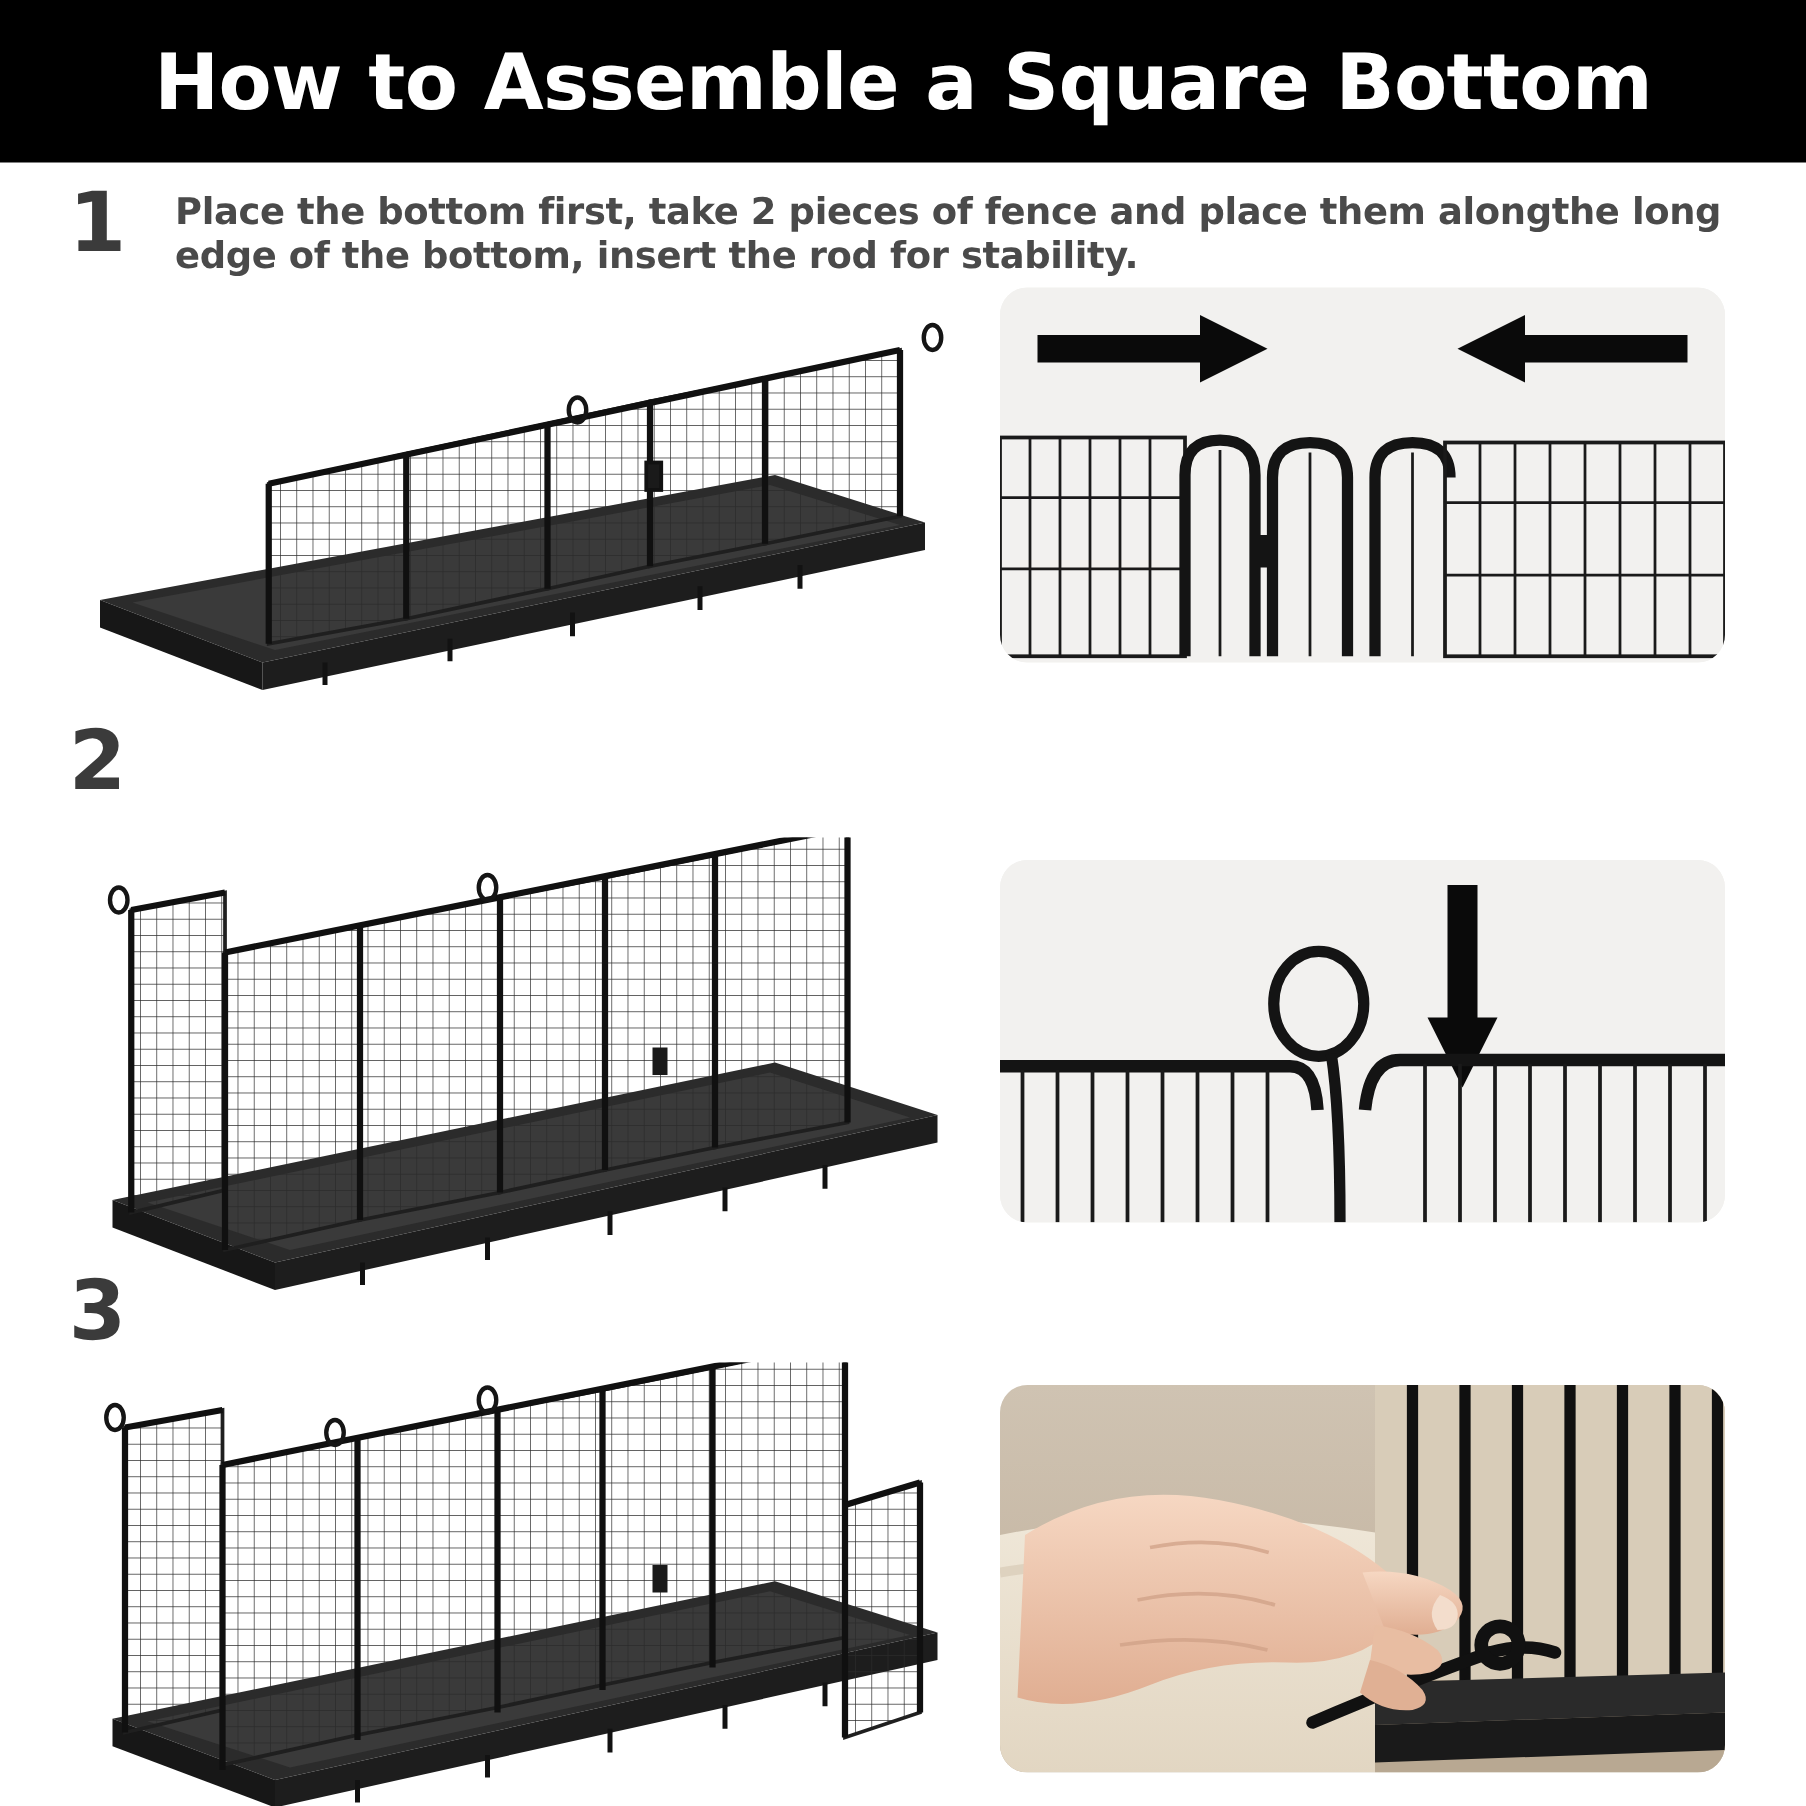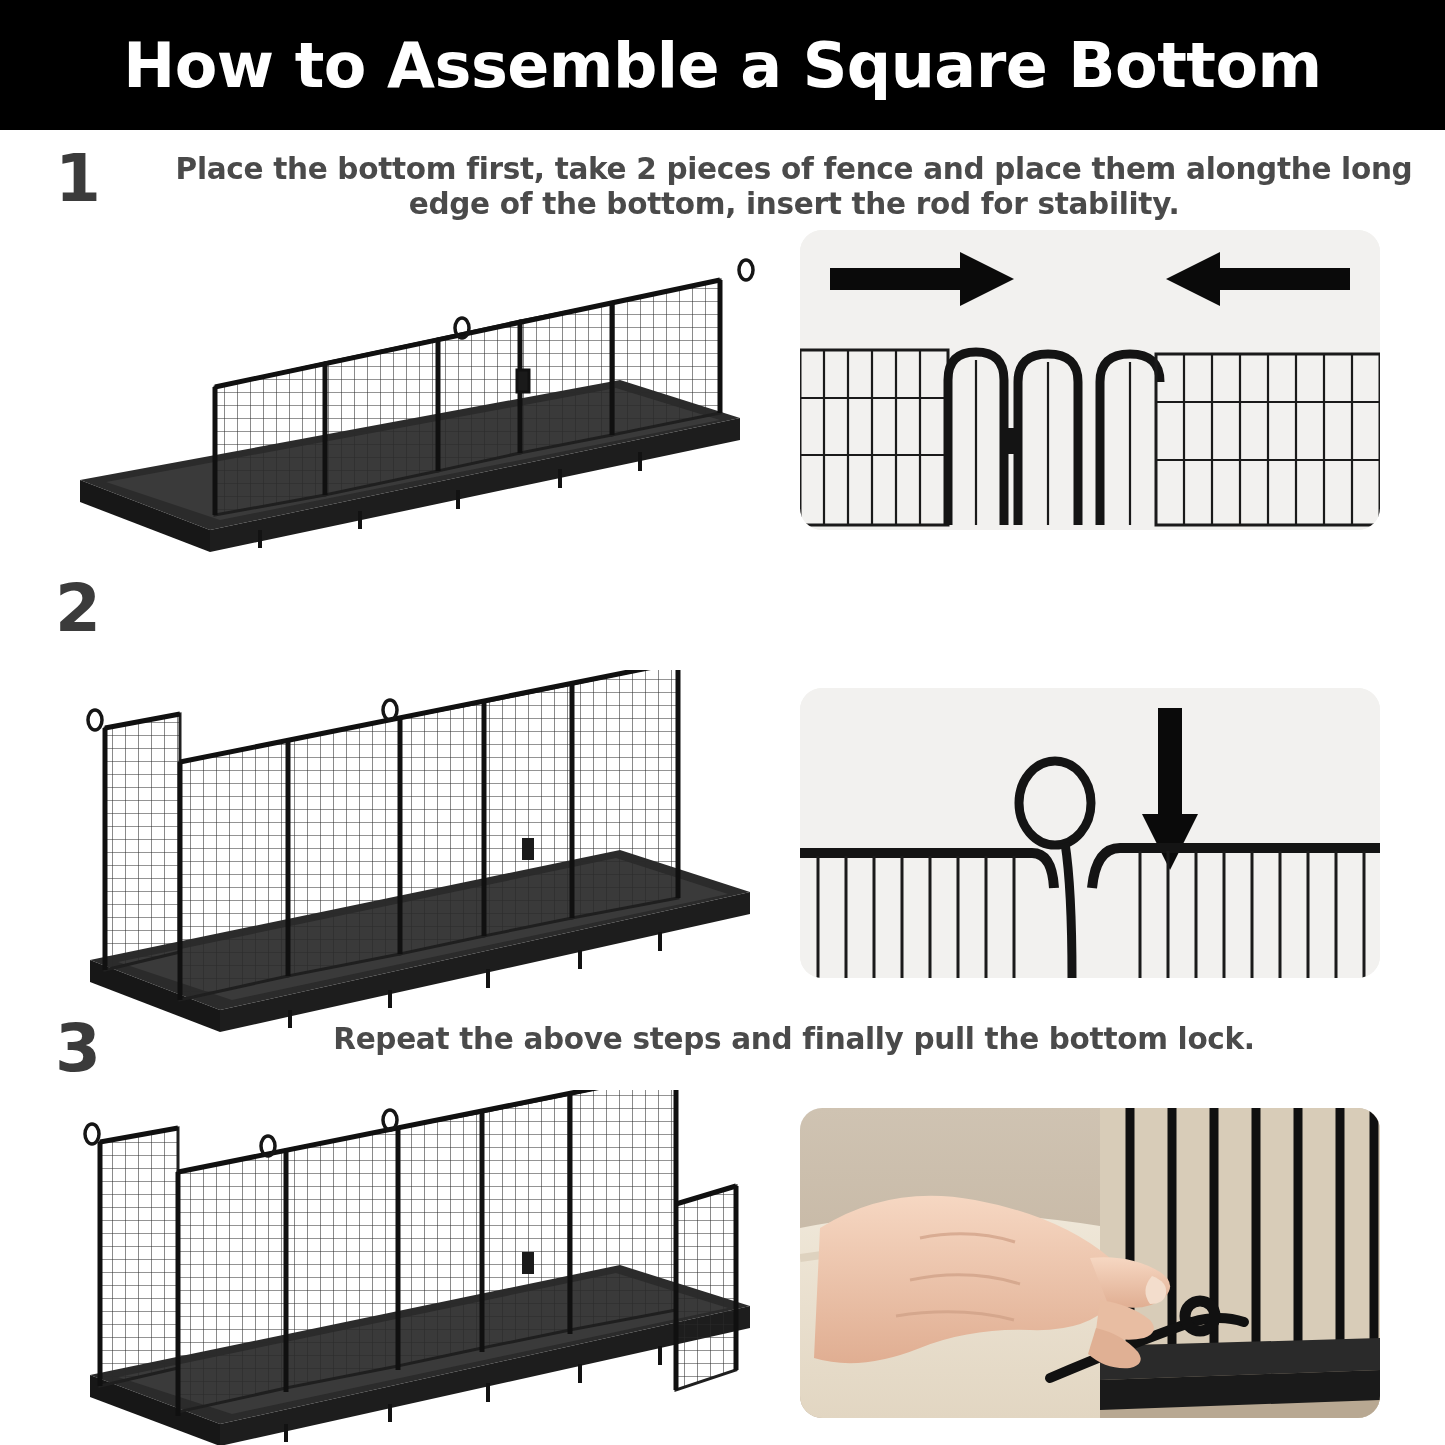--- a/index.html
+++ b/index.html
@@ -3,21 +3,21 @@
 <meta charset="utf-8">
 <style>
   * { box-sizing: border-box; }
   html, body { margin:0; padding:0; }
   body {
     width: 1445px; height: 1445px;
     background: #ffffff;
     font-family: "DejaVu Sans", sans-serif;
     overflow: hidden;
   }
-  .page { position: relative; width:1445px; height:1445px; background:#fff;text-align:center; }
+  .page { position: relative; width:1445px; height:1445px; background:#fff; }
 
   
   .titlebar {
     position:absolute; left:0; top:0; width:1445px; height:130px;
     background:#000000; display:flex; align-items:center; justify-content:center;
   }
   .titlebar .title {
     color:#ffffff; font-size:62px; font-weight:bold;
     letter-spacing:-0.5px; white-space:nowrap;
     font-family:"DejaVu Sans", sans-serif;
@@ -29,21 +29,20 @@
   .step-num {
     position:absolute; left:55px; top:-4px;
     font-size:66px; font-weight:bold; color:#3b3b3b;
     font-family:"DejaVu Sans", sans-serif; line-height:1;
   }
   .step-text {
     position:absolute; left:140px; top:2px; width:1250px;
     font-size:29.5px; font-weight:bold; color:#4a4a4a;
     line-height:1.18; letter-spacing:-0.3px;
     font-family:"DejaVu Sans", sans-serif;
-    margin-left:29px;
   }
   .step-row { position:relative; }
 
   .panel-left  { position:absolute; left:60px;  }
   .panel-right { position:absolute; left:800px; width:580px; border-radius:22px; overflow:hidden; background:#f2f1ef; }
 
   
   svg { display:block; }
 
   
@@ -296,21 +295,20 @@
             </g>
           </g>
         </svg>
       </div>
     </div>
   </div>
 
   <div class="step" style="top:1020px;">
     <div class="step-head" style="height:70px;">
       <div class="step-num">3</div>
-      <div class="step-text">Repeat the above steps and finally pull the bottom lock.</div>
     </div>
 
     <div class="step-row" style="height:350px;">
 
       <div class="panel-left" style="top:0px;">
         <svg width="700" height="370" viewBox="0 0 700 370">
           <defs>
             <pattern id="mesh3" width="13" height="13" patternUnits="userSpaceOnUse">
               <path d="M13 0 L0 0 0 13" fill="none" stroke="#2a2a2a" stroke-width="1.1"></path>
             </pattern>

